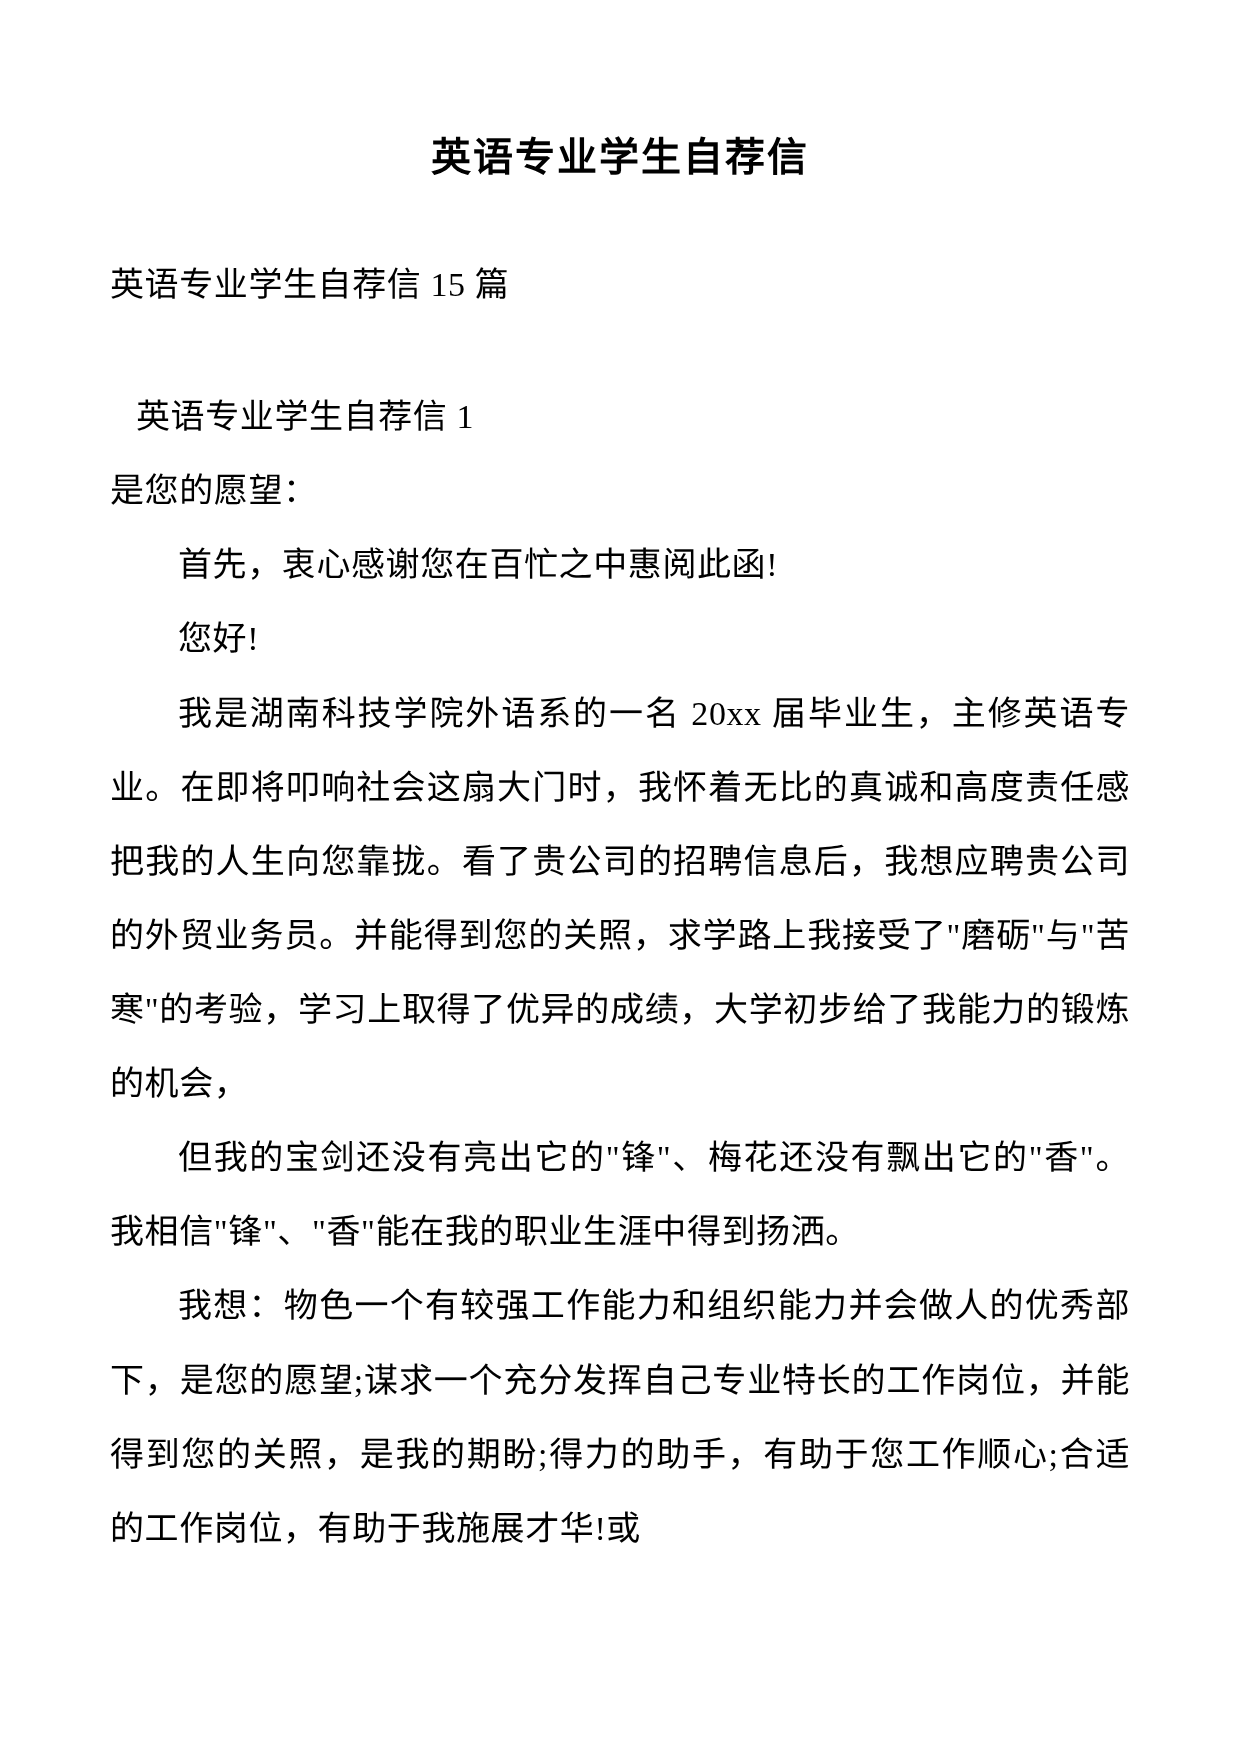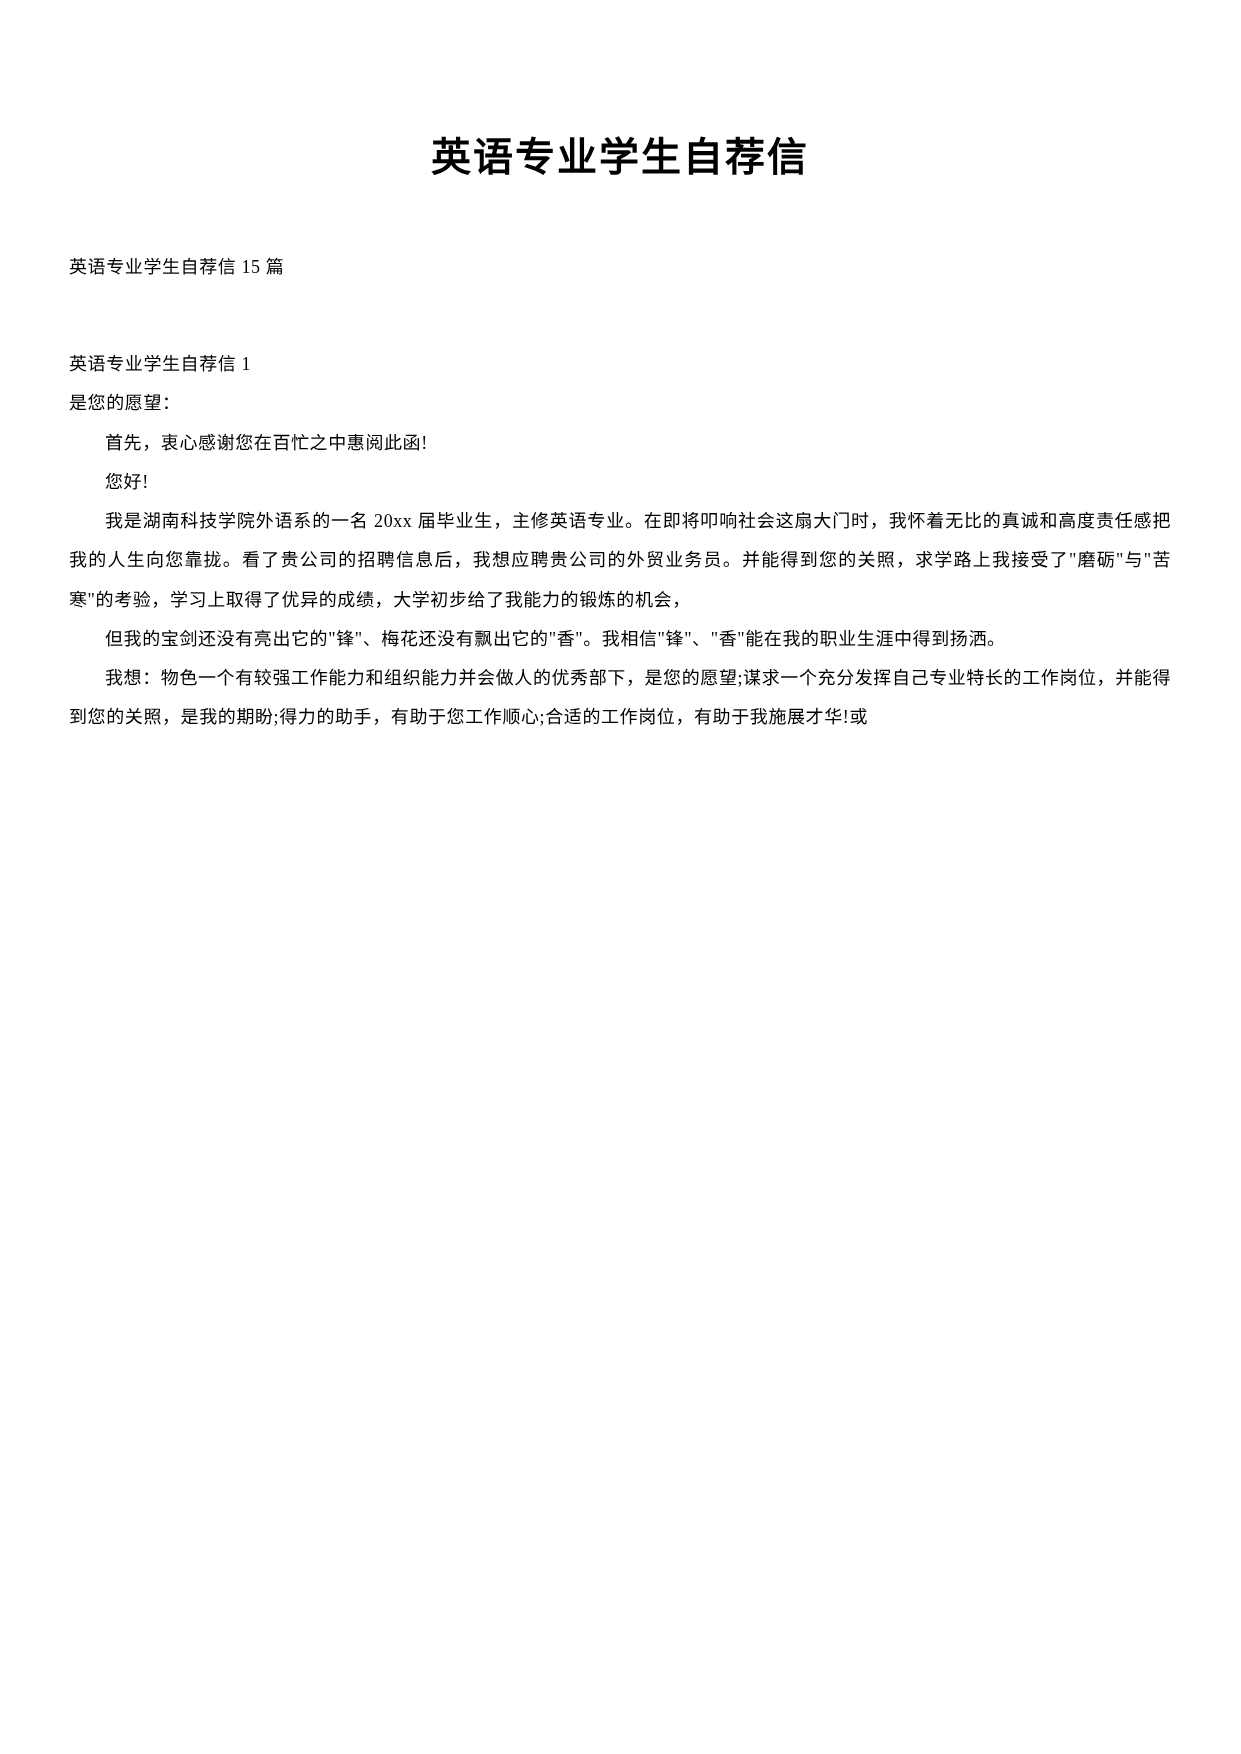--- a/index.html
+++ b/index.html
@@ -12,47 +12,48 @@
     height: 1754px;
     font-family: "Liberation Serif", "DejaVu Serif", serif;
     color: #000000;
     -webkit-font-smoothing: antialiased;
   }
   .page {
     position: relative;
     width: 1240px;
     height: 1754px;
     box-sizing: border-box;
-    padding: 0 69px;
+    padding: 0 110px;
     overflow: hidden;
   }
   .doc-title {
     margin: 0;
     padding-top: 130px;
     text-align: center;
     font-size: 40px;
     font-weight: bold;
     letter-spacing: 2px;
     line-height: 1.4;
   }
   .body-block {
     margin-top: 62px;
   }
   p.para {
     margin: 0;
-    font-size: 18px;
+    font-size: 34px;
     line-height: 2.18;
     text-align: justify;
     letter-spacing: 0.6px;
   }
   p.indent {
     text-indent: 2em;
   }
   p.spacer-before {
     margin-top: 58px;
+    margin-left: 26px;
   }
 </style>
 </head>
 <body>
 
 <div class="page">
 
   <h1 class="doc-title">英语专业学生自荐信</h1>
 
   <div class="body-block">

